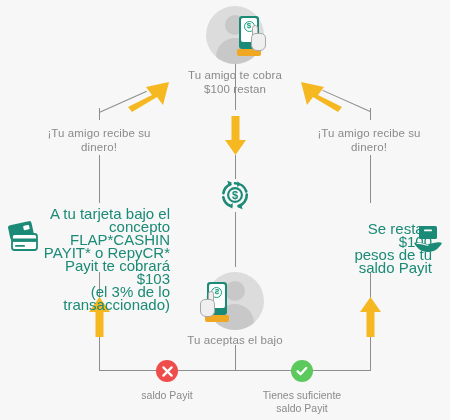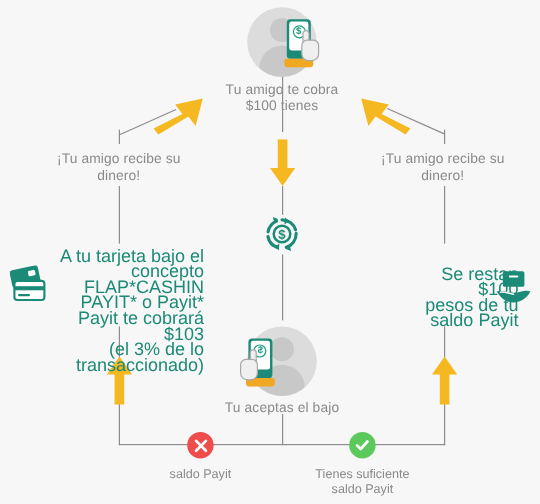--- a/index.html
+++ b/index.html
@@ -115,21 +115,21 @@
     <div class="ph-screen"></div>
     <div class="ph-badge"></div>
     <div class="ph-base"></div>
     <div class="ph-hand">
       <div class="hand-finger"></div>
       <div class="hand-palm"></div>
     </div>
   </div>
   <div class="cap" style="left:165px;top:68px;width:140px;">
     <div>Tu amigo te cobra</div>
-    <div>$100 tienes</div>
+    <div>$100 restan</div>
   </div>
 
   <div class="arrow" style="left:224px;top:116px;width:23px;height:40px;">
     <svg width="23" height="40" viewBox="0 0 23 40">
       <path d="M7.5 0 H15.5 V24 H22 L11.5 39 L1 24 H7.5 Z" fill="#f5b820"></path>
     </svg>
   </div>
 
   <div class="arrow" style="left:128px;top:81px;width:42px;height:32px;">
     <svg width="42" height="32" viewBox="0 0 42 32">
@@ -158,21 +158,21 @@
   </div>
 
   <div class="cap" style="left:26px;top:126px;width:146px;">
     <div>¡Tu amigo recibe su</div>
     <div>dinero!</div>
   </div>
 
   <div class="cap-teal" style="left:30px;top:207px;width:140px;">
     <div>A tu tarjeta bajo el</div>
     <div><span>concepto </span><span class="ital">FLAP*CASHIN</span></div>
-    <div class="ital">PAYIT* o Payit*</div>
+    <div class="ital">PAYIT* o RepyCR*</div>
     <div>Payit te cobrará $103</div>
     <div>(el 3% de lo</div>
     <div>transaccionado)</div>
   </div>
 
   <div class="cards-icon" style="left:8px;top:221px;">
     <svg width="36" height="30" viewBox="0 0 36 30">
       <g transform="rotate(-12 13 10)">
         <rect x="1" y="2" width="24" height="15" rx="2.5" fill="#1b8a76"></rect>
         <rect x="16" y="5.5" width="6" height="4.5" rx="1" fill="#ffffff"></rect>

